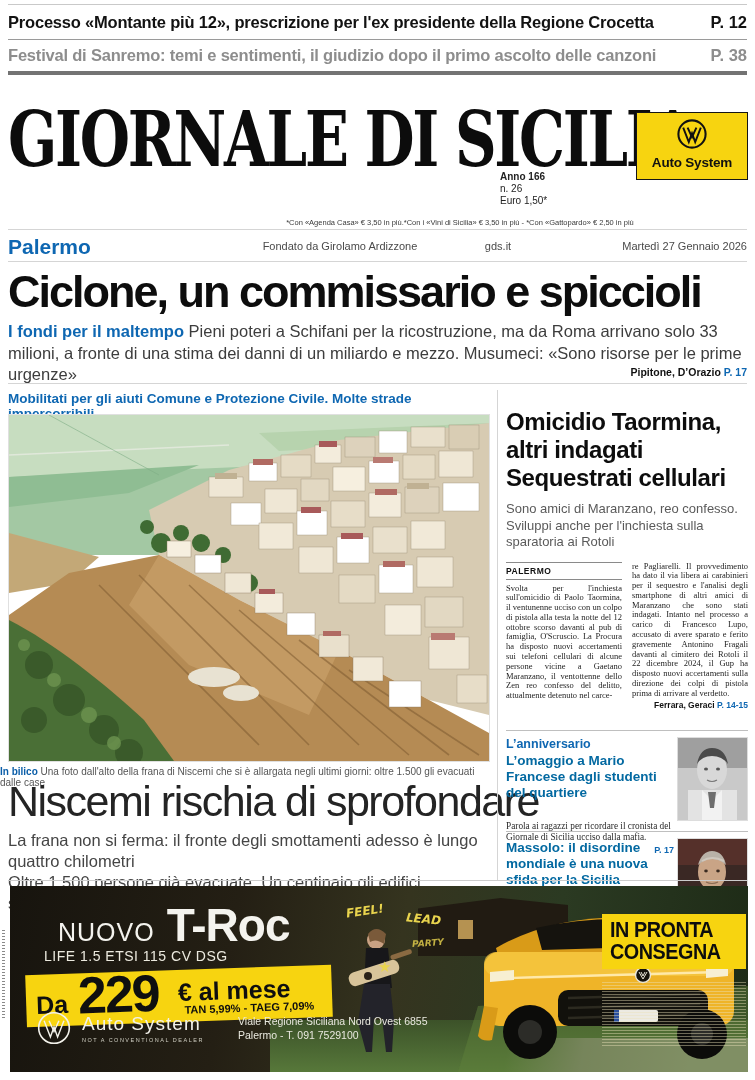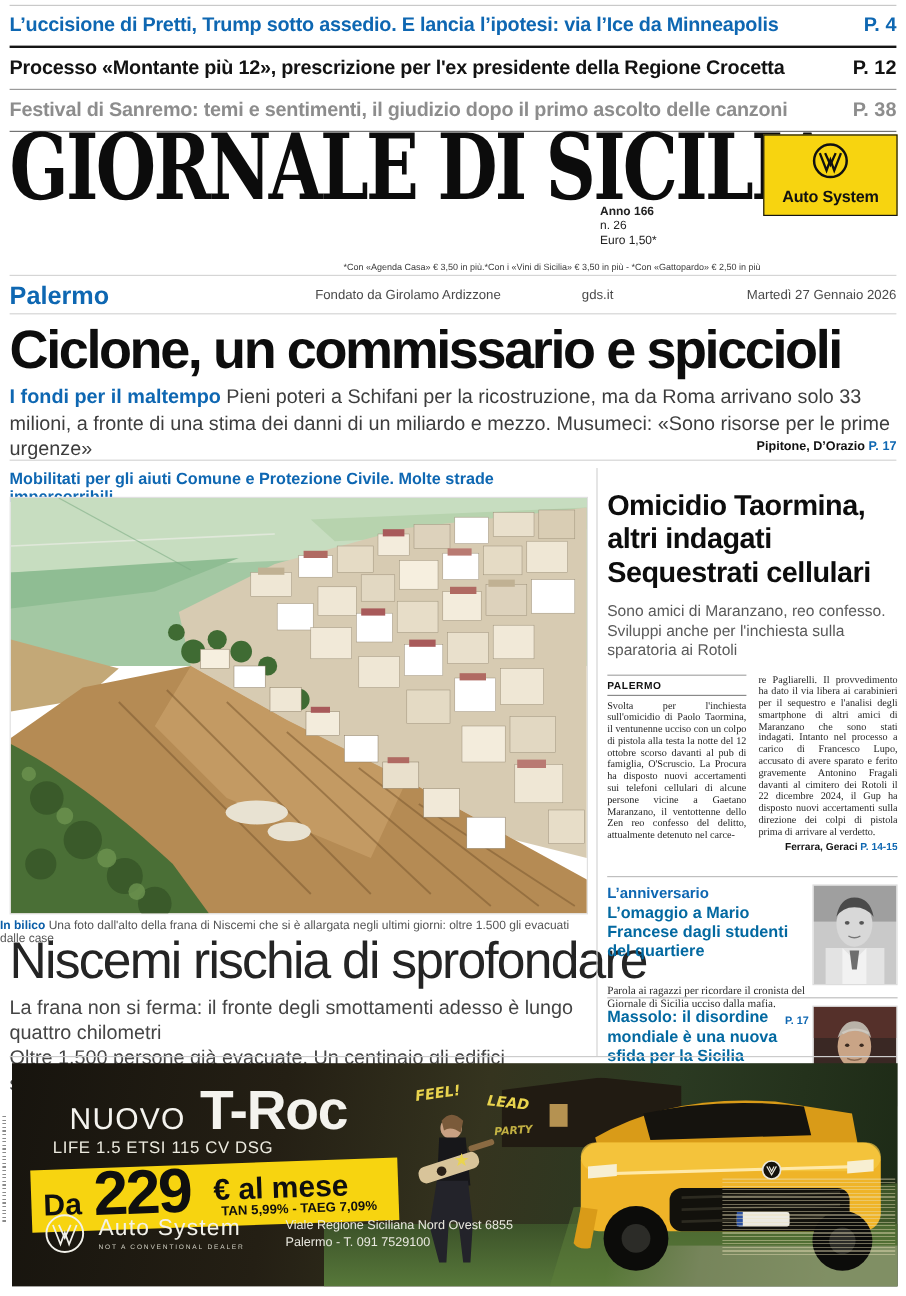--- a/index.html
+++ b/index.html
@@ -9,21 +9,21 @@
     background:#ffffff; overflow:hidden;
     font-family:"Liberation Sans", sans-serif; color:#111;
   }
   
   .tophead { position:absolute; left:8px; right:8px; top:4px; border-top:1px solid #c9c9c9; }
   .hl-row { display:flex; justify-content:space-between; align-items:center; height:35px; }
   .hl-row .hl-text { font-size:16.5px; font-weight:bold; letter-spacing:-0.2px; }
   .hl-row .hl-page { font-size:16.5px; font-weight:bold; }
   .hl-sep1 { border-bottom:2px solid #151515; }
   .hl-sep2 { border-bottom:1px solid #9a9a9a; }
-  .hl-sep3 { border-bottom:1px solid #737373; }
+  .hl-sep3 { border-bottom:4px solid #737373; }
   .c-blue { color:#0e67b2; } .c-black { color:#121212; } .c-gray { color:#8d8d8d; }
   
   .masthead-title {
     position:absolute; left:8px; top:100px; white-space:nowrap;
     font-family:"DejaVu Serif", serif; font-weight:bold; font-size:76px; line-height:80px;
     letter-spacing:-3px; color:#0c0c0c; transform:scaleX(0.76); transform-origin:left top;
   }
   .mast-ad { position:absolute; left:636px; top:112px; width:112px; height:68px;
     background:#f7d410; border:1.5px solid #151515; text-align:center; }
   .mast-ad svg { margin-top:5px; }
@@ -122,24 +122,20 @@
   .ad-address { position:absolute; left:228px; top:128px; font-size:10.5px; line-height:14px; color:#e9e8df; }
   .ad-car { position:absolute; right:0; bottom:0; }
   .guitarist { position:absolute; left:328px; top:36px; }
 </style>
 </head>
 <body>
 
 <div class="page">
 
   <div class="tophead">
-    <div class="hl-row hl-sep1">
-      <span class="hl-text c-blue">L’uccisione di Pretti, Trump sotto assedio. E lancia l’ipotesi: via l’Ice da Minneapolis</span>
-      <span class="hl-page c-blue">P. 4</span>
-    </div>
     <div class="hl-row hl-sep2">
       <span class="hl-text c-black">Processo «Montante più 12», prescrizione per l'ex presidente della Regione Crocetta</span>
       <span class="hl-page c-black">P. 12</span>
     </div>
     <div class="hl-row hl-sep3">
       <span class="hl-text c-gray">Festival di Sanremo: temi e sentimenti, il giudizio dopo il primo ascolto delle canzoni</span>
       <span class="hl-page c-gray">P. 38</span>
     </div>
   </div>
 
@@ -440,20 +436,24 @@
     </div>
     <div class="ad-trim">LIFE 1.5 ETSI 115 CV DSG</div>
 
     <div class="ad-badge">
       <span class="da">Da</span>
       <span class="price">229</span>
       <span class="suffix">€ al mese</span>
       <span class="rates">TAN 5,99% - TAEG 7,09%</span>
     </div>
 
+    <div class="ad-avail">
+      <div>IN PRONTA</div>
+      <div>CONSEGNA</div>
+    </div>
     <div class="ad-fineprint"></div>
 
     <div class="ad-dealer">
       <svg width="36" height="36" viewBox="0 0 40 40">
         <circle cx="20" cy="20" r="17" fill="none" stroke="#f2f1ea" stroke-width="1.8"></circle>
         <path d="M9 12 L16 30 L20 19 L24 30 L31 12" fill="none" stroke="#f2f1ea" stroke-width="1.6"></path>
         <path d="M14.5 12 L20 24 L25.5 12" fill="none" stroke="#f2f1ea" stroke-width="1.6"></path>
       </svg>
       <div>
         <div class="dname">Auto System</div>

